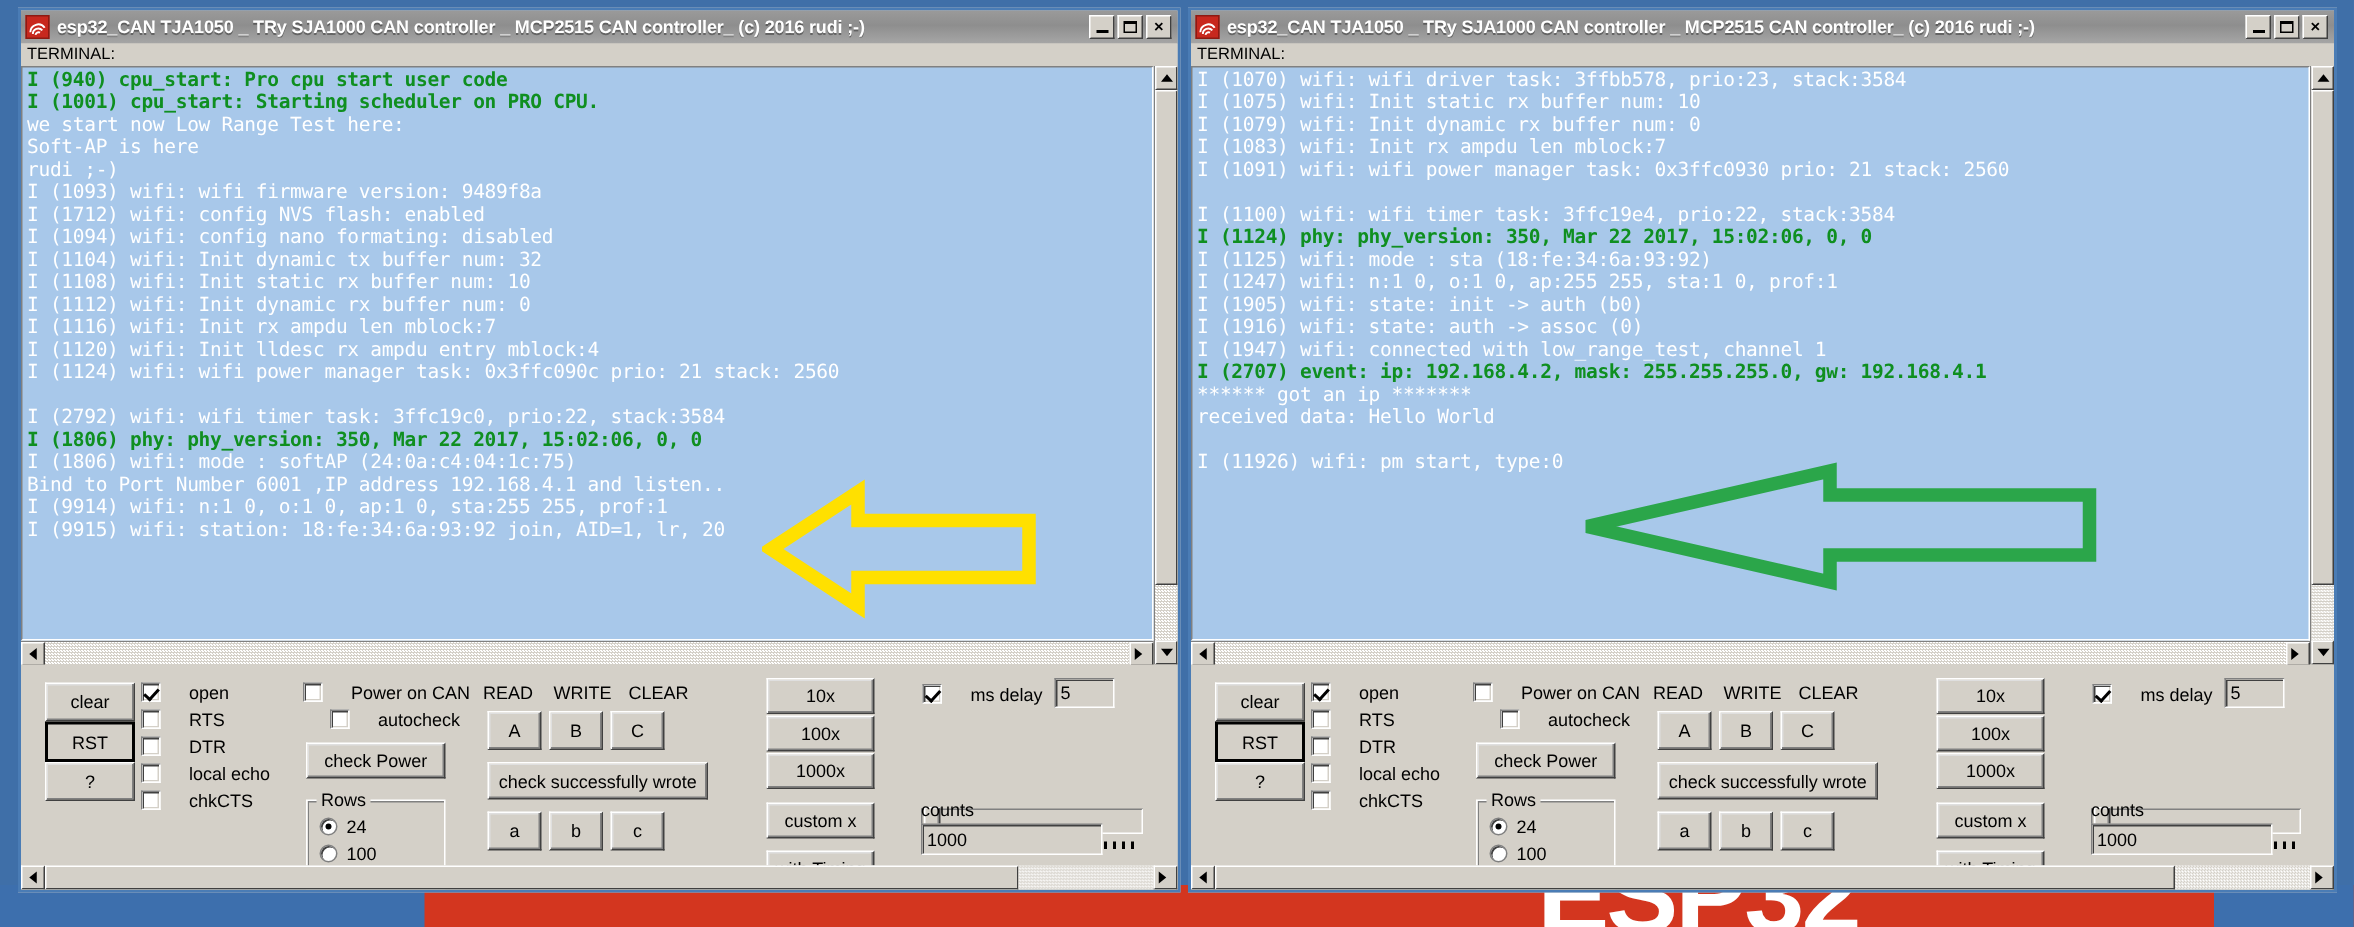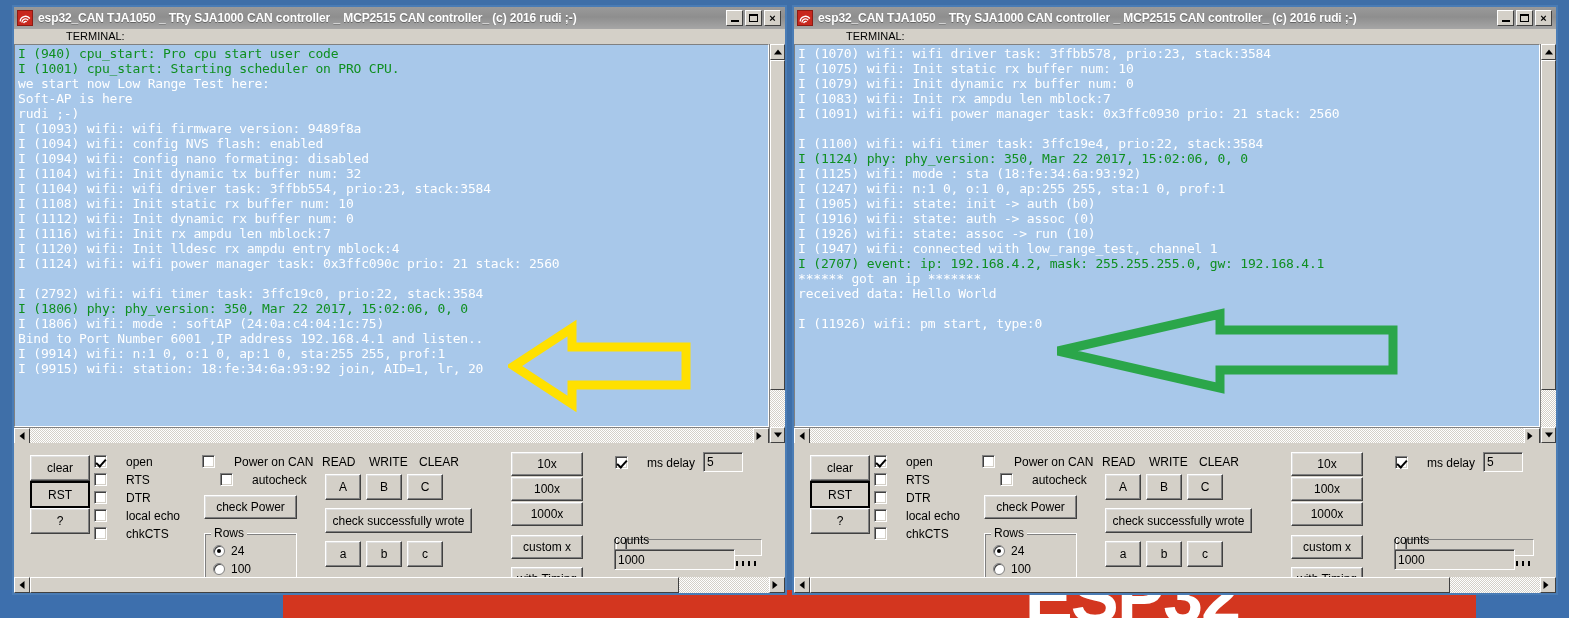--- a/index.html
+++ b/index.html
@@ -63,41 +63,40 @@
   }
   .winbtn .mn{position:absolute;left:4px;bottom:3px;width:8px;height:2px;background:#000;}
   .winbtn .mx{position:absolute;left:3px;top:3px;width:9px;height:8px;border:1px solid #000;border-top-width:2px;box-sizing:border-box;}
   .winbtn.cl{font-weight:bold;font-size:11px;line-height:15px;}
 
   
   .winbody{flex:1 1 auto;display:flex;flex-direction:column;position:relative;overflow:hidden;background:#d4d0c8;}
   .termlabel{
     font-size:11px;color:#000;padding:1px 0 1px 4px;height:15px;flex:0 0 15px;
     box-sizing:border-box;
-    margin-left:48px;
   }
 
   
   .scrollrow{display:flex;flex:1 1 auto;min-height:0;}
   .termwrap{position:relative;flex:1 1 auto;min-width:0;display:flex;flex-direction:column;}
   .terminal{
     flex:1 1 auto;min-height:0;
     background:#a8c8ea;
     border-top:1px solid #808080;border-left:1px solid #808080;
     border-right:1px solid #ffffff;border-bottom:1px solid #ffffff;
     box-sizing:border-box;
     overflow:hidden;position:relative;
     padding:1px 0 0 3px;
   }
   .termline{
     font-family:"DejaVu Sans Mono","Liberation Mono",monospace;
     font-size:13px;line-height:15px;white-space:pre;color:#ffffff;
     letter-spacing:-0.2px;
   }
-  .termline.g{color:#0f8f20;font-weight:normal;}
+  .termline.g{color:#0f8f20;font-weight:bold;}
 
   
   .vscroll{
     width:16px;flex:0 0 16px;background:#d4d0c8;
     display:flex;flex-direction:column;
     border-left:1px solid #808080;box-sizing:border-box;
   }
   .sbbtn{
     height:16px;flex:0 0 16px;background:#d4d0c8;
     border-top:1px solid #ffffff;border-left:1px solid #ffffff;
@@ -242,24 +241,23 @@
 
     <div class="scrollrow">
       <div class="termwrap">
         <div class="terminal" id="term-left">
             <div class="termline g">I (940) cpu_start: Pro cpu start user code</div>
             <div class="termline g">I (1001) cpu_start: Starting scheduler on PRO CPU.</div>
             <div class="termline">we start now Low Range Test here:</div>
             <div class="termline">Soft-AP is here</div>
             <div class="termline">rudi ;-)</div>
             <div class="termline">I (1093) wifi: wifi firmware version: 9489f8a</div>
-            <div class="termline">I (1094) wifi: config NVS flash: enabled</div>
+            <div class="termline">I (1712) wifi: config NVS flash: enabled</div>
             <div class="termline">I (1094) wifi: config nano formating: disabled</div>
             <div class="termline">I (1104) wifi: Init dynamic tx buffer num: 32</div>
-            <div class="termline">I (1104) wifi: wifi driver task: 3ffbb554, prio:23, stack:3584</div>
             <div class="termline">I (1108) wifi: Init static rx buffer num: 10</div>
             <div class="termline">I (1112) wifi: Init dynamic rx buffer num: 0</div>
             <div class="termline">I (1116) wifi: Init rx ampdu len mblock:7</div>
             <div class="termline">I (1120) wifi: Init lldesc rx ampdu entry mblock:4</div>
             <div class="termline">I (1124) wifi: wifi power manager task: 0x3ffc090c prio: 21 stack: 2560</div>
             <div class="termline">&nbsp;</div>
             <div class="termline">I (2792) wifi: wifi timer task: 3ffc19c0, prio:22, stack:3584</div>
             <div class="termline g">I (1806) phy: phy_version: 350, Mar 22 2017, 15:02:06, 0, 0</div>
             <div class="termline">I (1806) wifi: mode : softAP (24:0a:c4:04:1c:75)</div>
             <div class="termline">Bind to Port Number 6001 ,IP address 192.168.4.1 and listen..</div>
@@ -428,21 +426,20 @@
             <div class="termline">I (1079) wifi: Init dynamic rx buffer num: 0</div>
             <div class="termline">I (1083) wifi: Init rx ampdu len mblock:7</div>
             <div class="termline">I (1091) wifi: wifi power manager task: 0x3ffc0930 prio: 21 stack: 2560</div>
             <div class="termline">&nbsp;</div>
             <div class="termline">I (1100) wifi: wifi timer task: 3ffc19e4, prio:22, stack:3584</div>
             <div class="termline g">I (1124) phy: phy_version: 350, Mar 22 2017, 15:02:06, 0, 0</div>
             <div class="termline">I (1125) wifi: mode : sta (18:fe:34:6a:93:92)</div>
             <div class="termline">I (1247) wifi: n:1 0, o:1 0, ap:255 255, sta:1 0, prof:1</div>
             <div class="termline">I (1905) wifi: state: init -&gt; auth (b0)</div>
             <div class="termline">I (1916) wifi: state: auth -&gt; assoc (0)</div>
-            <div class="termline">I (1926) wifi: state: assoc -&gt; run (10)</div>
             <div class="termline">I (1947) wifi: connected with low_range_test, channel 1</div>
             <div class="termline g">I (2707) event: ip: 192.168.4.2, mask: 255.255.255.0, gw: 192.168.4.1</div>
             <div class="termline">****** got an ip *******</div>
             <div class="termline">received data: Hello World</div>
             <div class="termline">&nbsp;</div>
             <div class="termline">I (11926) wifi: pm start, type:0</div>
           </div>
         <div class="hscroll">
           <div class="sbbtn hbtn">
               <span class="tri lf"></span>

